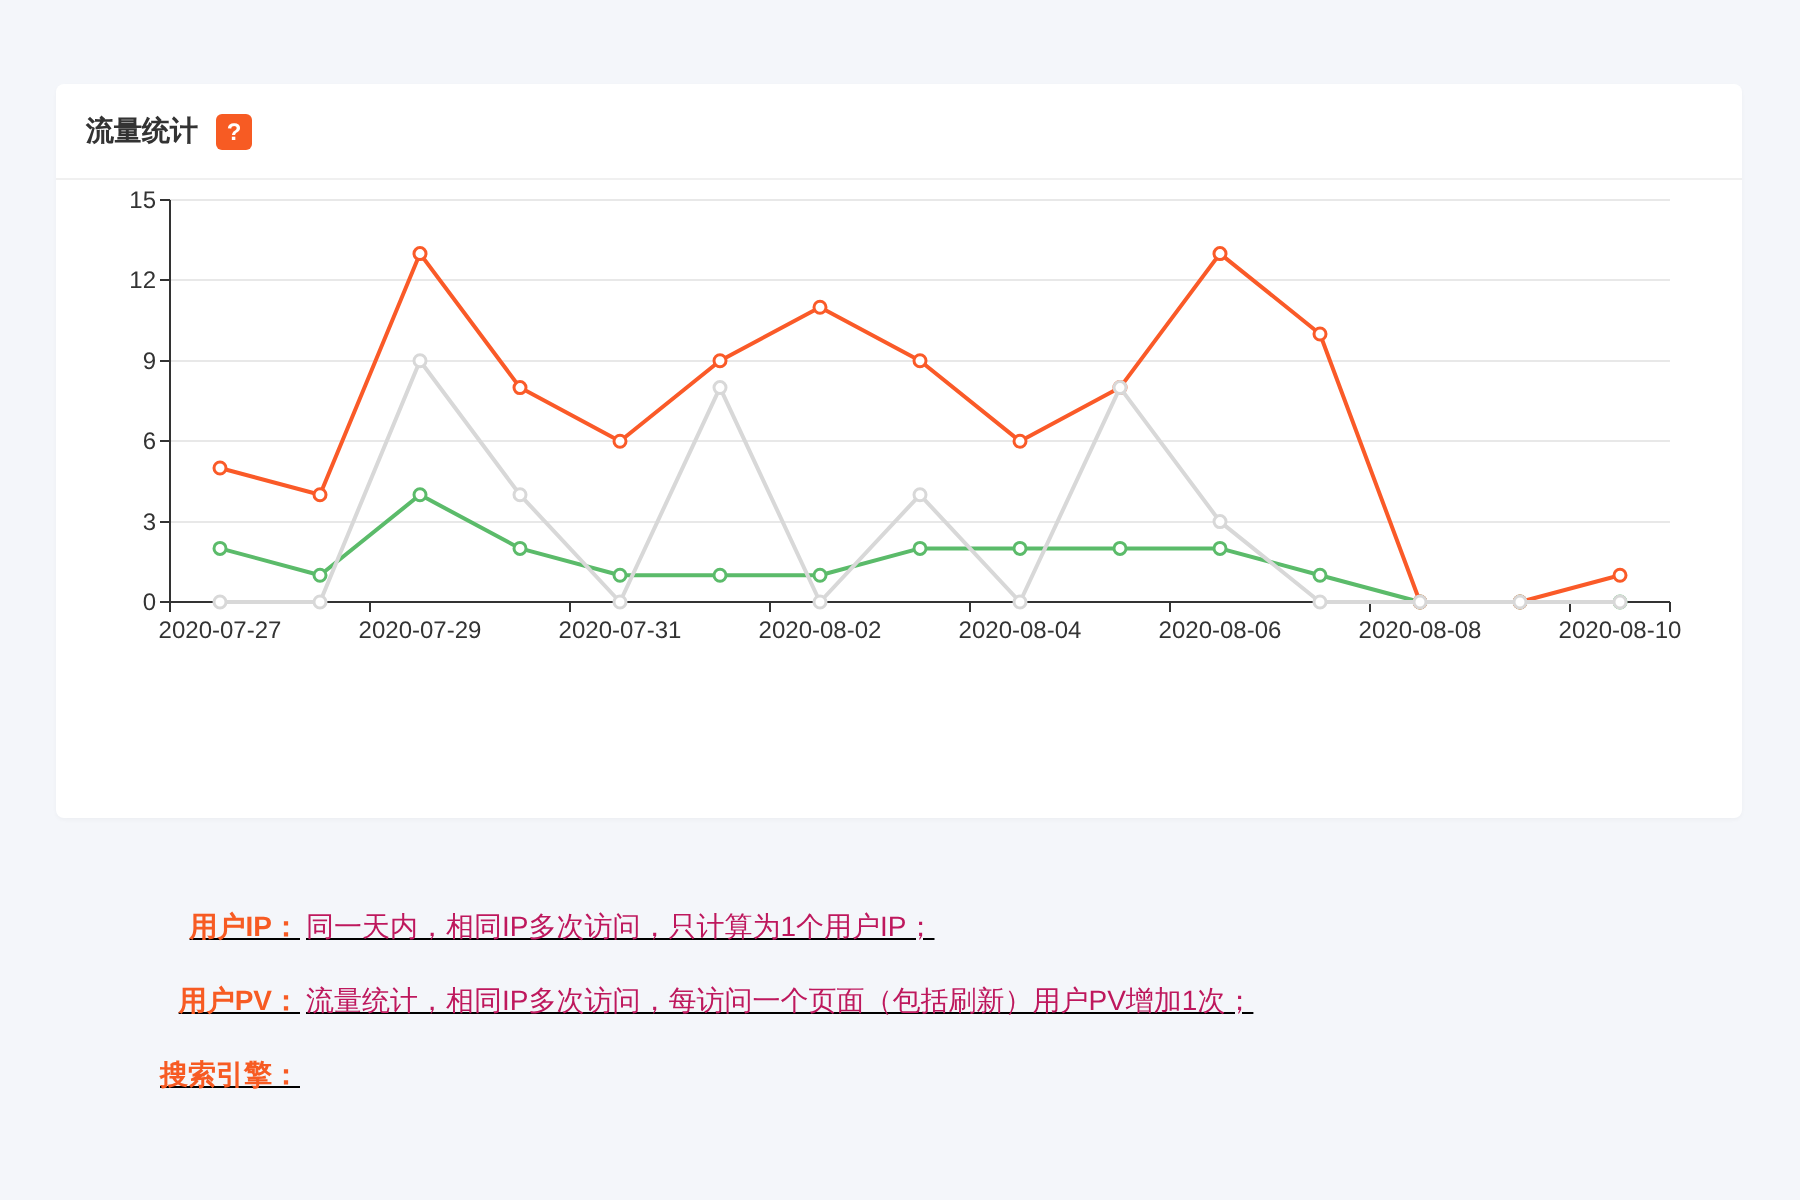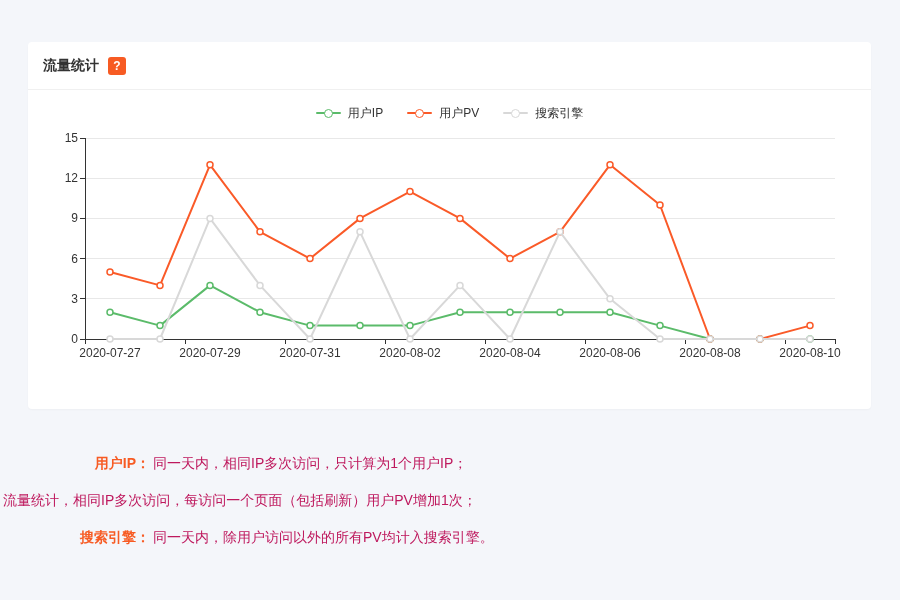--- a/index.html
+++ b/index.html
@@ -43,58 +43,35 @@
     position: absolute; left: 8px; top: 0.5px;
     width: 9px; height: 9px; border: 1.5px solid; border-radius: 50%;
     background: #fff;
   }
   .legend-label { font-size: 12px; color: #333; }
 
   #chart-svg { display: block; margin: 0; }
   #chart-svg text { font-size: 12px; fill: #333333; font-family: "Liberation Sans", sans-serif; }
 
   .definitions { position: absolute; left: 0; top: 453px; width: 900px; }
-  .def-row { display: flex; align-items: flex-start; margin-bottom: 17px; font-size: 14px; line-height: 20px; }
+  .def-row { display: flex; align-items: flex-start; margin-bottom: 17px; font-size: 14px; line-height: 20px; text-decoration: underline; }
   .def-term { flex: 0 0 150px; text-align: right; color: #f75b23; font-weight: bold; }
   .def-desc { color: #be185d; margin-left: 3px; }
 </style>
 </head>
 <body>
 
 <div class="page">
 
   <section class="card">
     <header class="card-header">
       <h1 class="card-title">流量统计</h1>
       <span class="help-badge">?</span>
     </header>
 
-    <div class="legend">
-      <div class="legend-item">
-        <span class="legend-marker">
-            <i class="legend-line" style="background: rgb(91, 187, 106);"></i>
-            <i class="legend-circle" style="border-color: rgb(91, 187, 106);"></i>
-          </span>
-        <span class="legend-label">用户IP</span>
-      </div>
-      <div class="legend-item">
-        <span class="legend-marker">
-            <i class="legend-line" style="background: rgb(250, 90, 40);"></i>
-            <i class="legend-circle" style="border-color: rgb(250, 90, 40);"></i>
-          </span>
-        <span class="legend-label">用户PV</span>
-      </div>
-      <div class="legend-item">
-        <span class="legend-marker">
-            <i class="legend-line" style="background: rgb(216, 216, 216);"></i>
-            <i class="legend-circle" style="border-color: rgb(216, 216, 216);"></i>
-          </span>
-        <span class="legend-label">搜索引擎</span>
-      </div>
-    </div>
 
     <svg id="chart-svg" width="843" height="248" viewBox="0 0 843 248">
         <g>
           <line x1="57" x2="807" y1="170.8" y2="170.8" stroke="#e8e8e8" stroke-width="1" shape-rendering="crispEdges"></line>
           <line x1="57" x2="807" y1="130.6" y2="130.6" stroke="#e8e8e8" stroke-width="1" shape-rendering="crispEdges"></line>
           <line x1="57" x2="807" y1="90.4" y2="90.4" stroke="#e8e8e8" stroke-width="1" shape-rendering="crispEdges"></line>
           <line x1="57" x2="807" y1="50.19999999999999" y2="50.19999999999999" stroke="#e8e8e8" stroke-width="1" shape-rendering="crispEdges"></line>
           <line x1="57" x2="807" y1="10" y2="10" stroke="#e8e8e8" stroke-width="1" shape-rendering="crispEdges"></line>
         </g>
         <g>
@@ -186,21 +163,21 @@
         </g>
       </svg>
   </section>
 
   <div class="definitions">
     <div class="def-row">
       <span class="def-term">用户IP：</span>
       <span class="def-desc">同一天内，相同IP多次访问，只计算为1个用户IP；</span>
     </div>
     <div class="def-row">
+      <span class="def-term">用户PV：</span>
       <span class="def-desc">流量统计，相同IP多次访问，每访问一个页面（包括刷新）用户PV增加1次；</span>
     </div>
     <div class="def-row">
       <span class="def-term">搜索引擎：</span>
-      <span class="def-desc">同一天内，除用户访问以外的所有PV均计入搜索引擎。</span>
     </div>
   </div>
 
 </div>
 
 </body></html>

